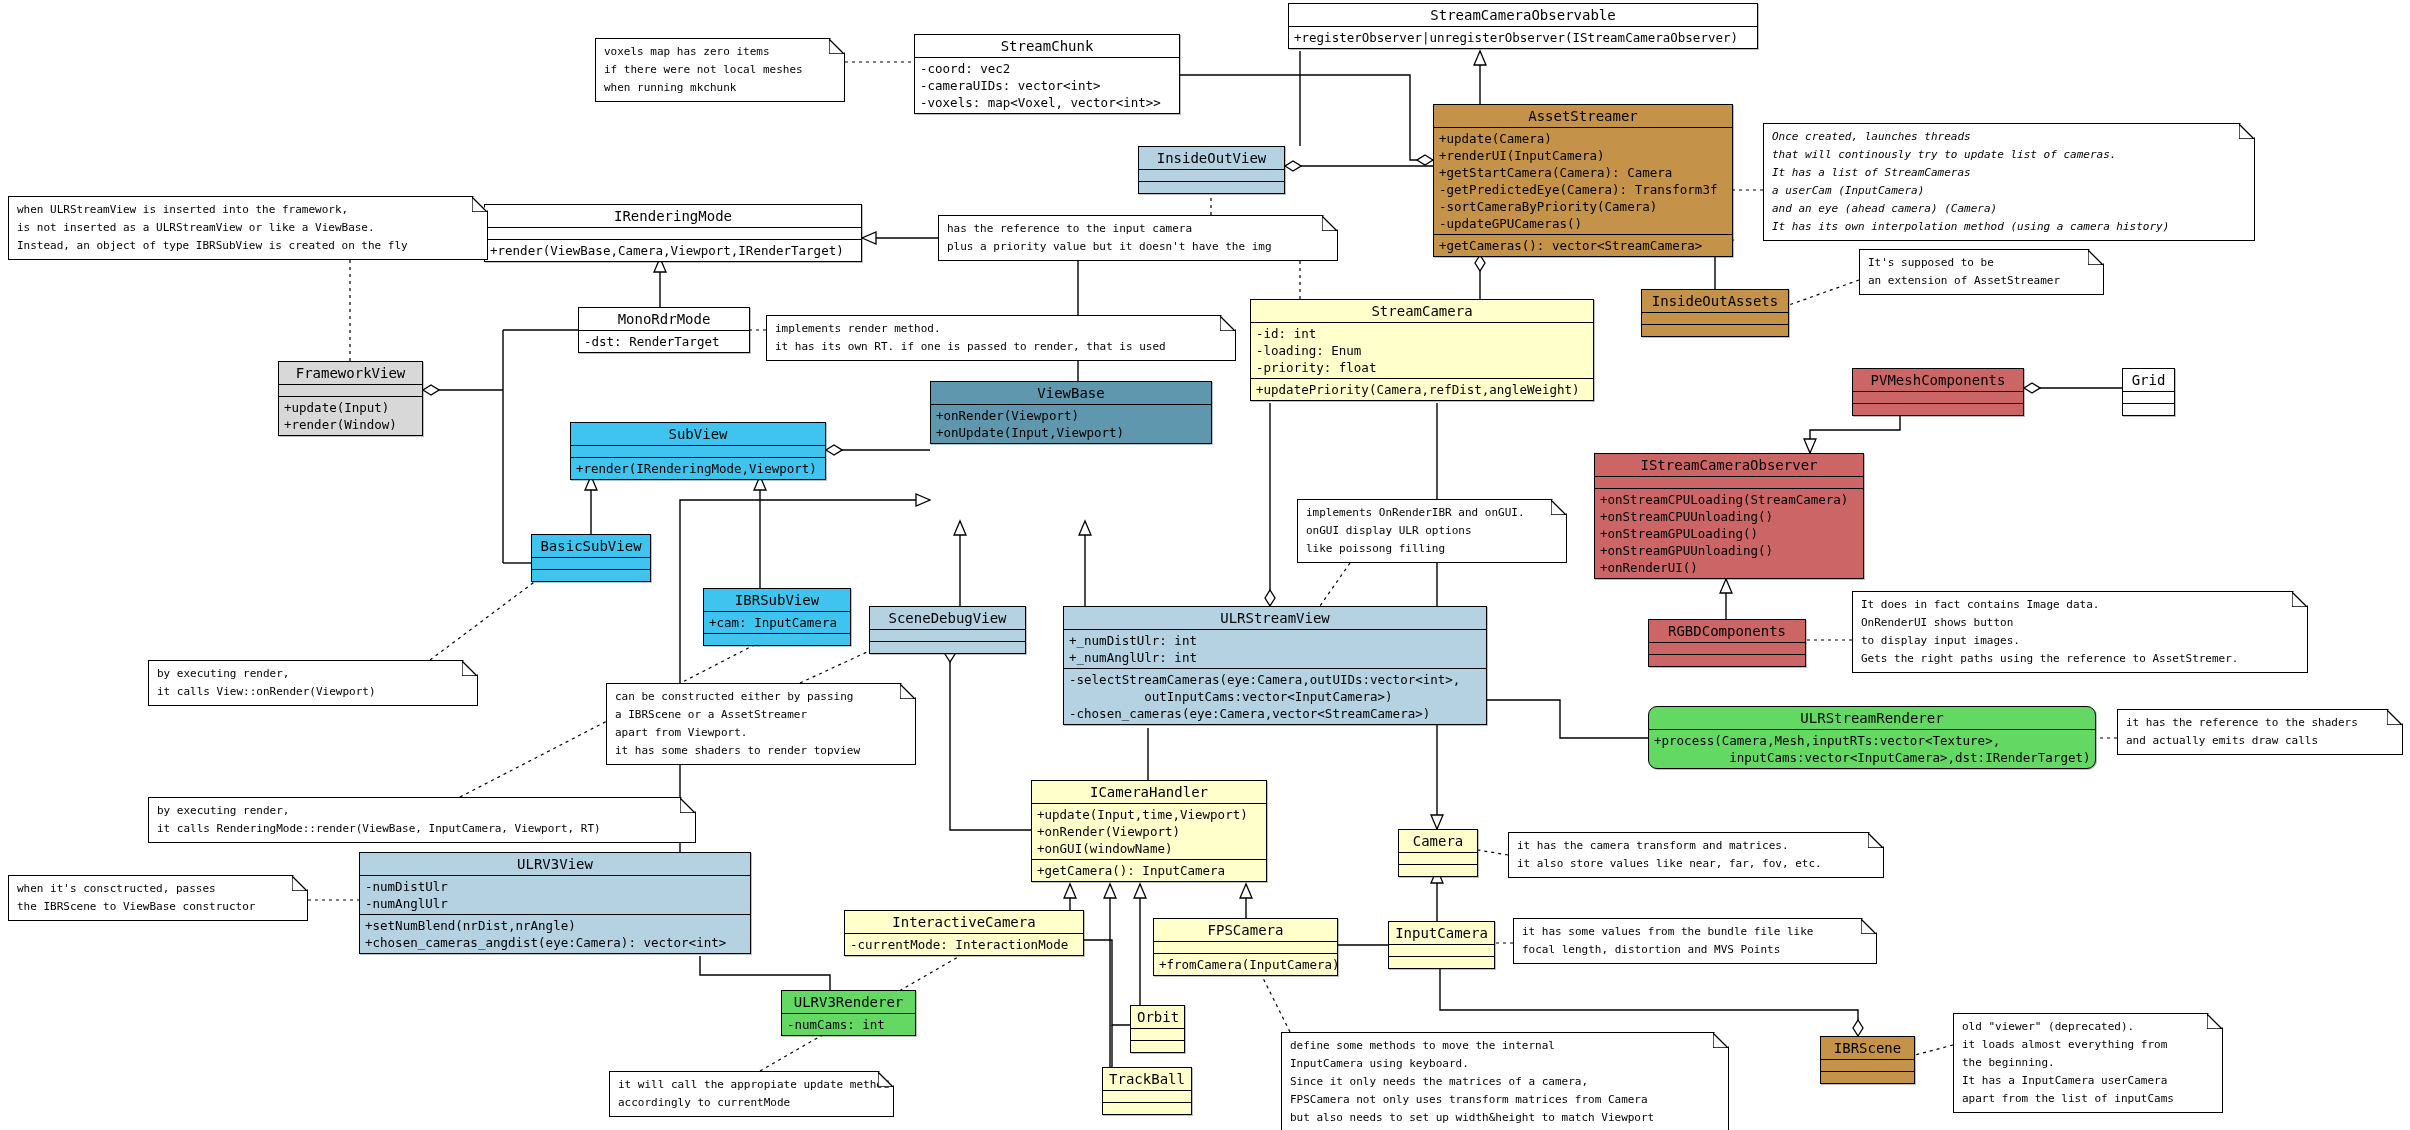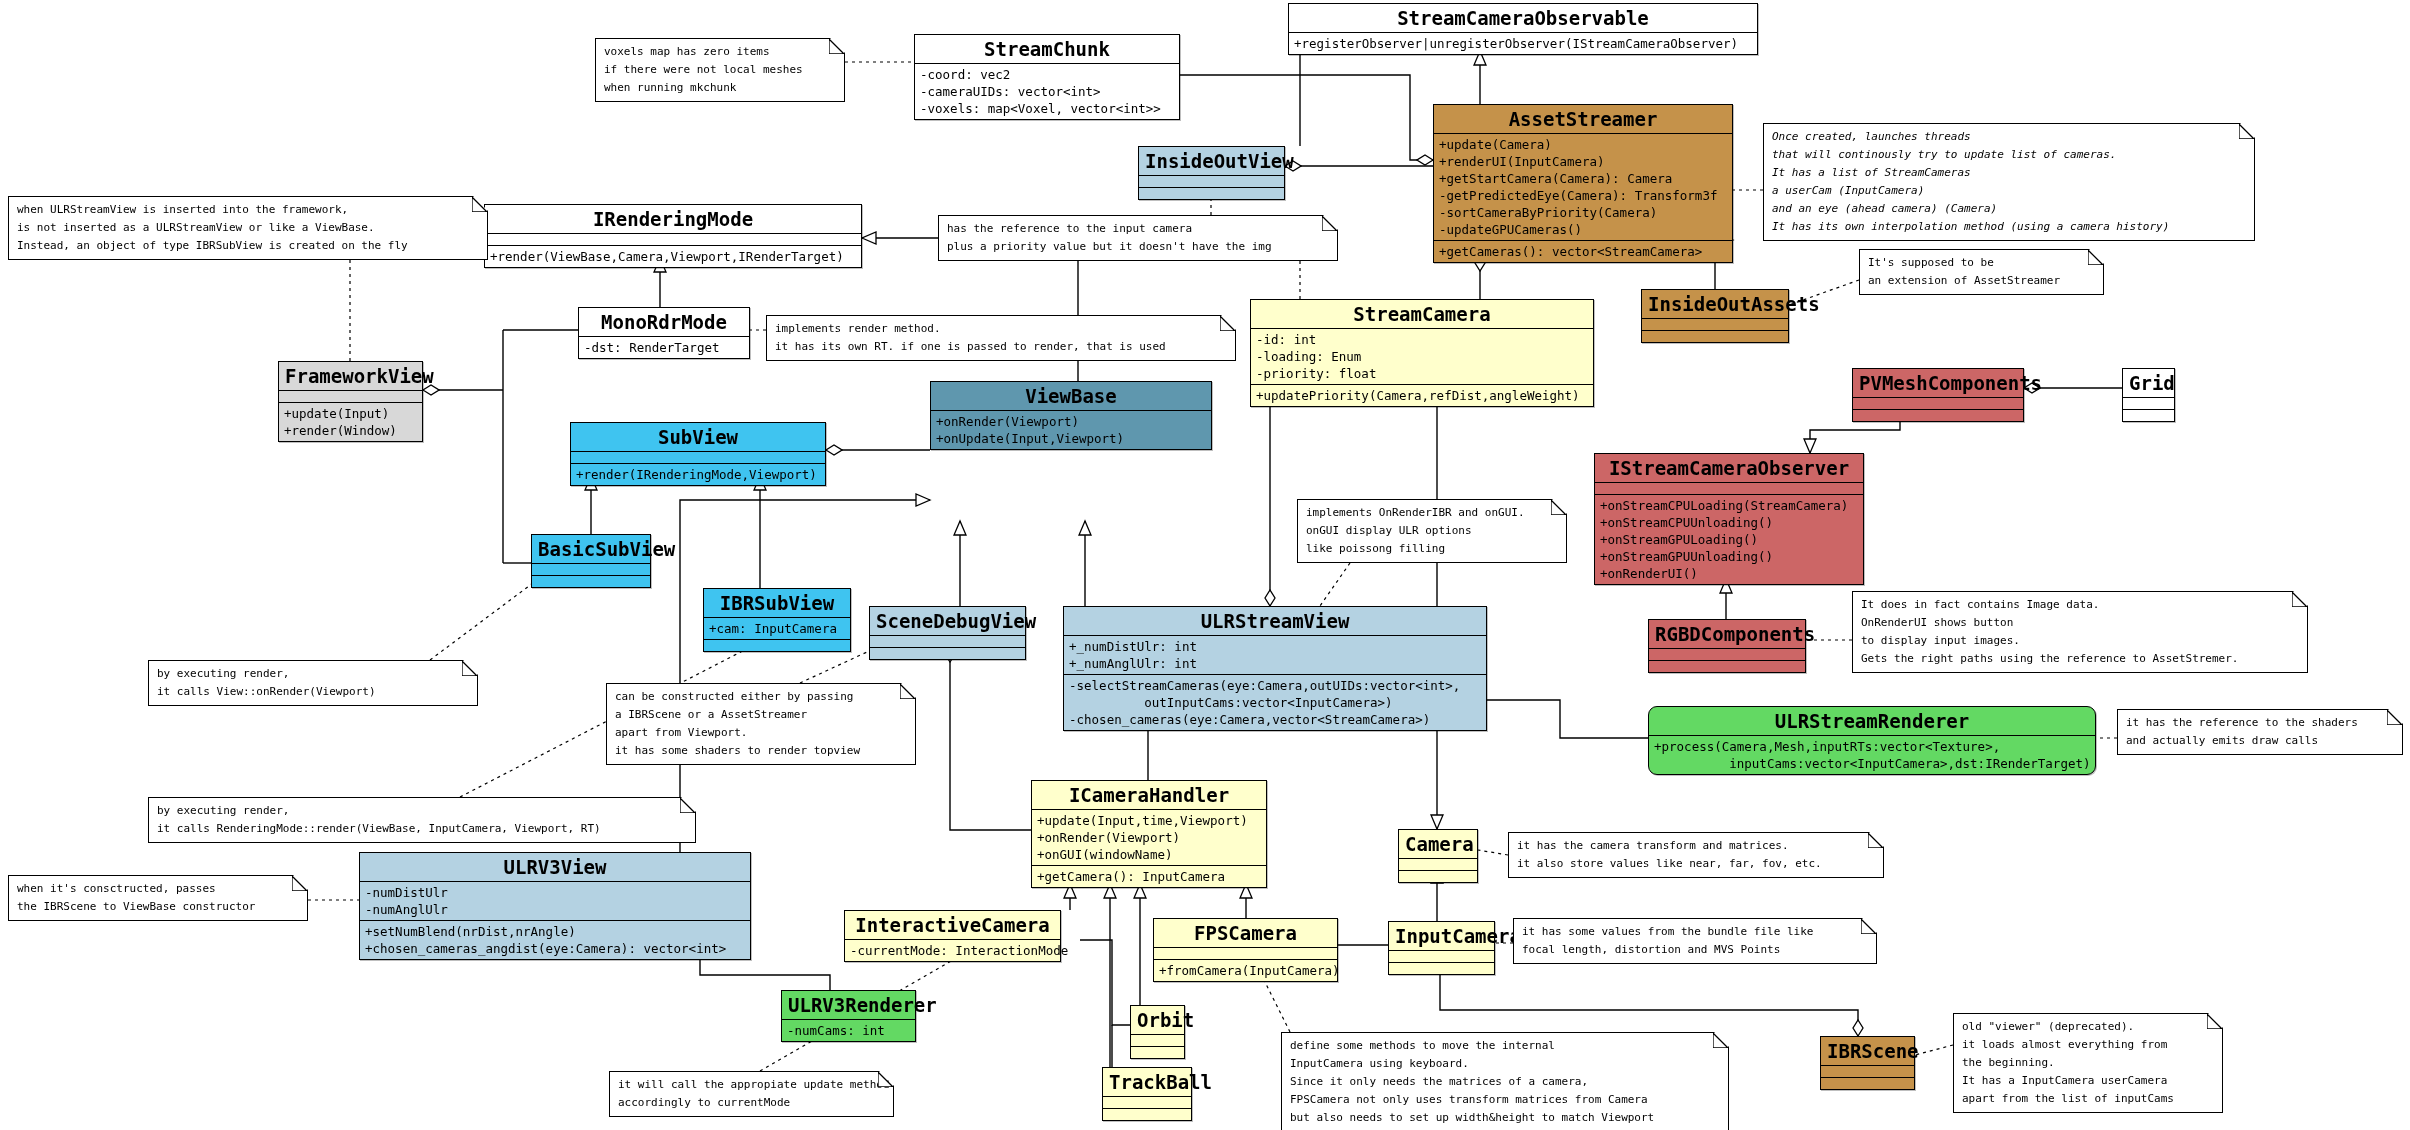--- a/index.html
+++ b/index.html
@@ -2,21 +2,21 @@
 <html><head>
 <meta charset="utf-8">
 <style>
   html,body{margin:0;padding:0;background:#ffffff;}
   .canvas{position:relative;width:2410px;height:1130px;background:#ffffff;overflow:hidden;
           font-family:"DejaVu Sans Mono","Liberation Mono",monospace;}
   .connector-layer{position:absolute;left:0;top:0;width:2410px;height:1130px;}
   .conn{fill:none;stroke:#000;stroke-width:1.4;}
   .conn.dotted{stroke-dasharray:3 4;stroke-width:1.2;}
   .uml-class{position:absolute;border:1.5px solid #000;box-sizing:border-box;box-shadow:1px 1px 0 rgba(0,0,0,0.25);}
-  .uml-title{font-weight:bold;text-align:center;font-size:19px;line-height:1.2;padding:3px 6px 2px;}
+  .uml-title{font-weight:normal;text-align:center;font-size:14px;line-height:1.2;padding:3px 6px 2px;}
   .uml-section{border-top:1.5px solid #000;padding:2px 5px;min-height:7px;}
   .uml-member{font-size:12.5px;line-height:17px;white-space:pre;}
   .note{position:absolute;border:1.4px solid #000;background:#fff;box-sizing:border-box;
         padding:4px 8px;clip-path:polygon(0 0,calc(100% - 15px) 0,100% 15px,100% 100%,0 100%);}
   .note-line{font-size:11px;line-height:18px;white-space:pre;}
   .note .fold{position:absolute;top:0;right:0;width:15px;height:15px;}
 </style>
 </head>
 <body>
 
@@ -255,21 +255,21 @@
         <div class="uml-title">ULRV3View</div>
         <div class="uml-section">
           <div class="uml-member">-numDistUlr</div>
           <div class="uml-member">-numAnglUlr</div>
         </div>
         <div class="uml-section">
           <div class="uml-member">+setNumBlend(nrDist,nrAngle)</div>
           <div class="uml-member">+chosen_cameras_angdist(eye:Camera): vector&lt;int&gt;</div>
         </div>
       </div>
-      <div class="uml-class" style="left: 844px; top: 910px; width: 217px; background: rgb(255, 255, 204);">
+      <div class="uml-class" style="left: 844px; top: 910px; width: 240px; background: rgb(255, 255, 204);">
         <div class="uml-title">InteractiveCamera</div>
         <div class="uml-section">
           <div class="uml-member">-currentMode: InteractionMode</div>
         </div>
       </div>
       <div class="uml-class" style="left: 1153px; top: 918px; width: 185px; background: rgb(255, 255, 204);">
         <div class="uml-title">FPSCamera</div>
         <div class="uml-section"></div>
         <div class="uml-section">
           <div class="uml-member">+fromCamera(InputCamera)</div>

